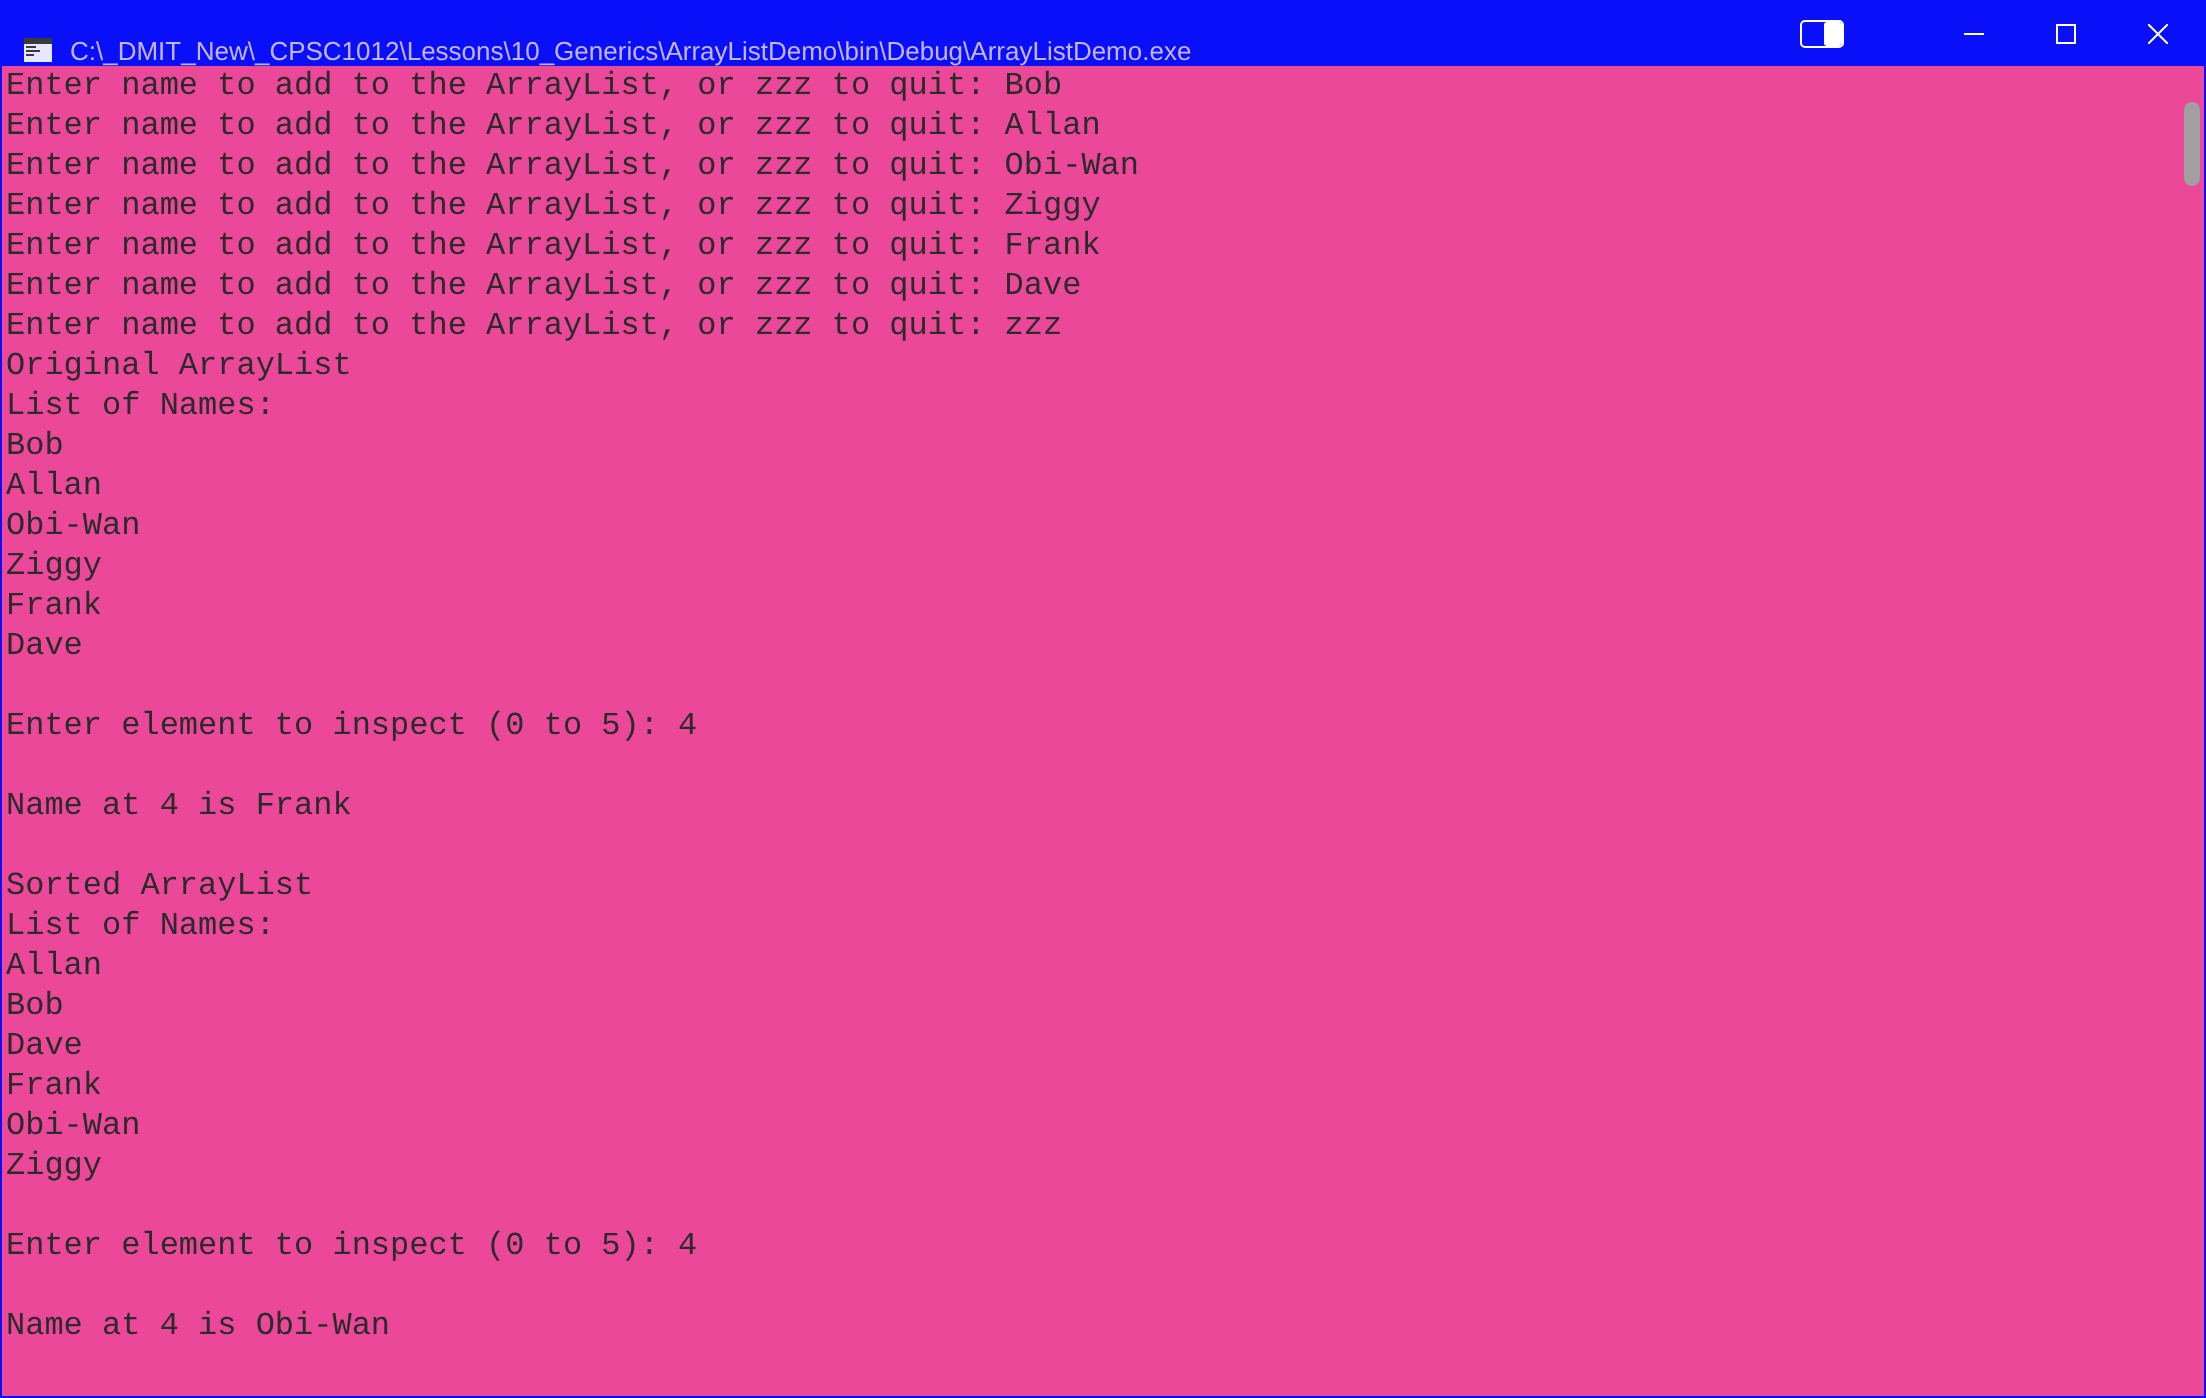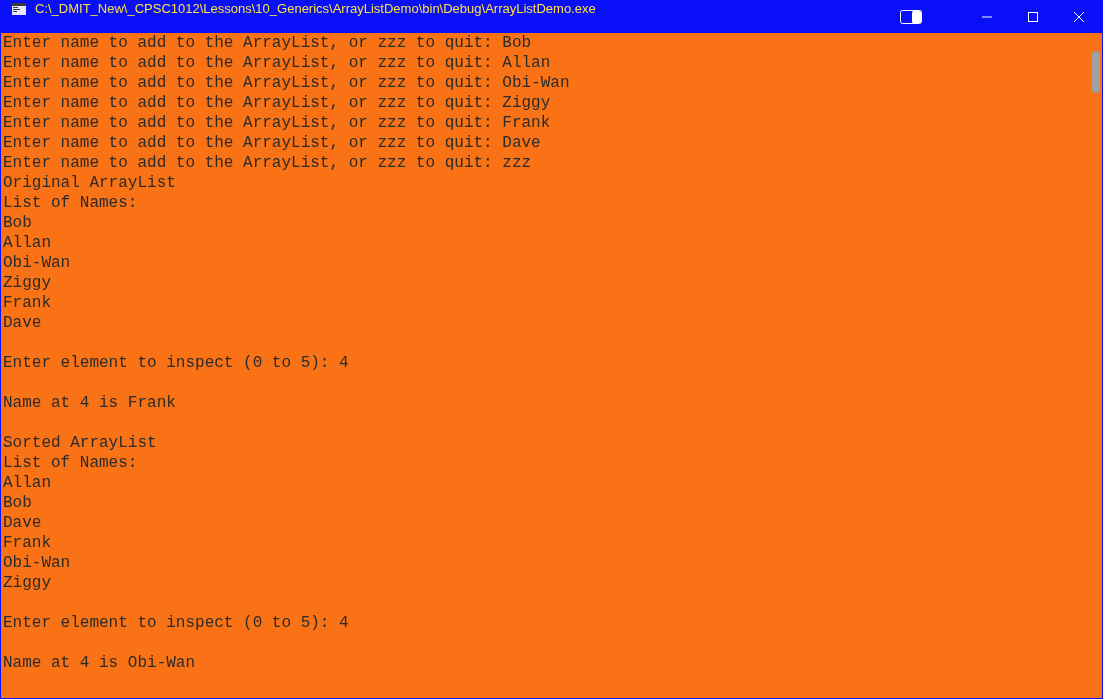--- a/index.html
+++ b/index.html
@@ -15,22 +15,22 @@
       width: 100%;
       height: 100%;
       display: flex;
       flex-direction: column;
       border: 1px solid #0a0ffa;
     }
     .titlebar {
       height: 32px;
       background: #0a0ffa;
       display: flex;
-      align-items: flex-start;
-      color: #fde047;
+      align-items: flex-end;
+      color: #c4b5fd;
       font-size: 13px;
       user-select: none;
     }
     .titlebar-icon {
       width: 16px;
       height: 16px;
       margin: 0 8px 0 10px;
       display: inline-flex;
       align-items: center;
       justify-content: center;
@@ -60,21 +60,21 @@
       width: 46px;
       height: 32px;
       display: flex;
       align-items: center;
       justify-content: center;
       color: white;
       cursor: pointer;
     }
     .client {
       flex: 1;
-      background: #f97316;
+      background: #ec4899;
       position: relative;
       display: flex;
       min-height: 0;
     }
     .console {
       flex: 1;
       font-family: "Consolas", "Courier New", monospace;
       font-size: 16px;
       line-height: 20px;
       color: #2b2b2b;

